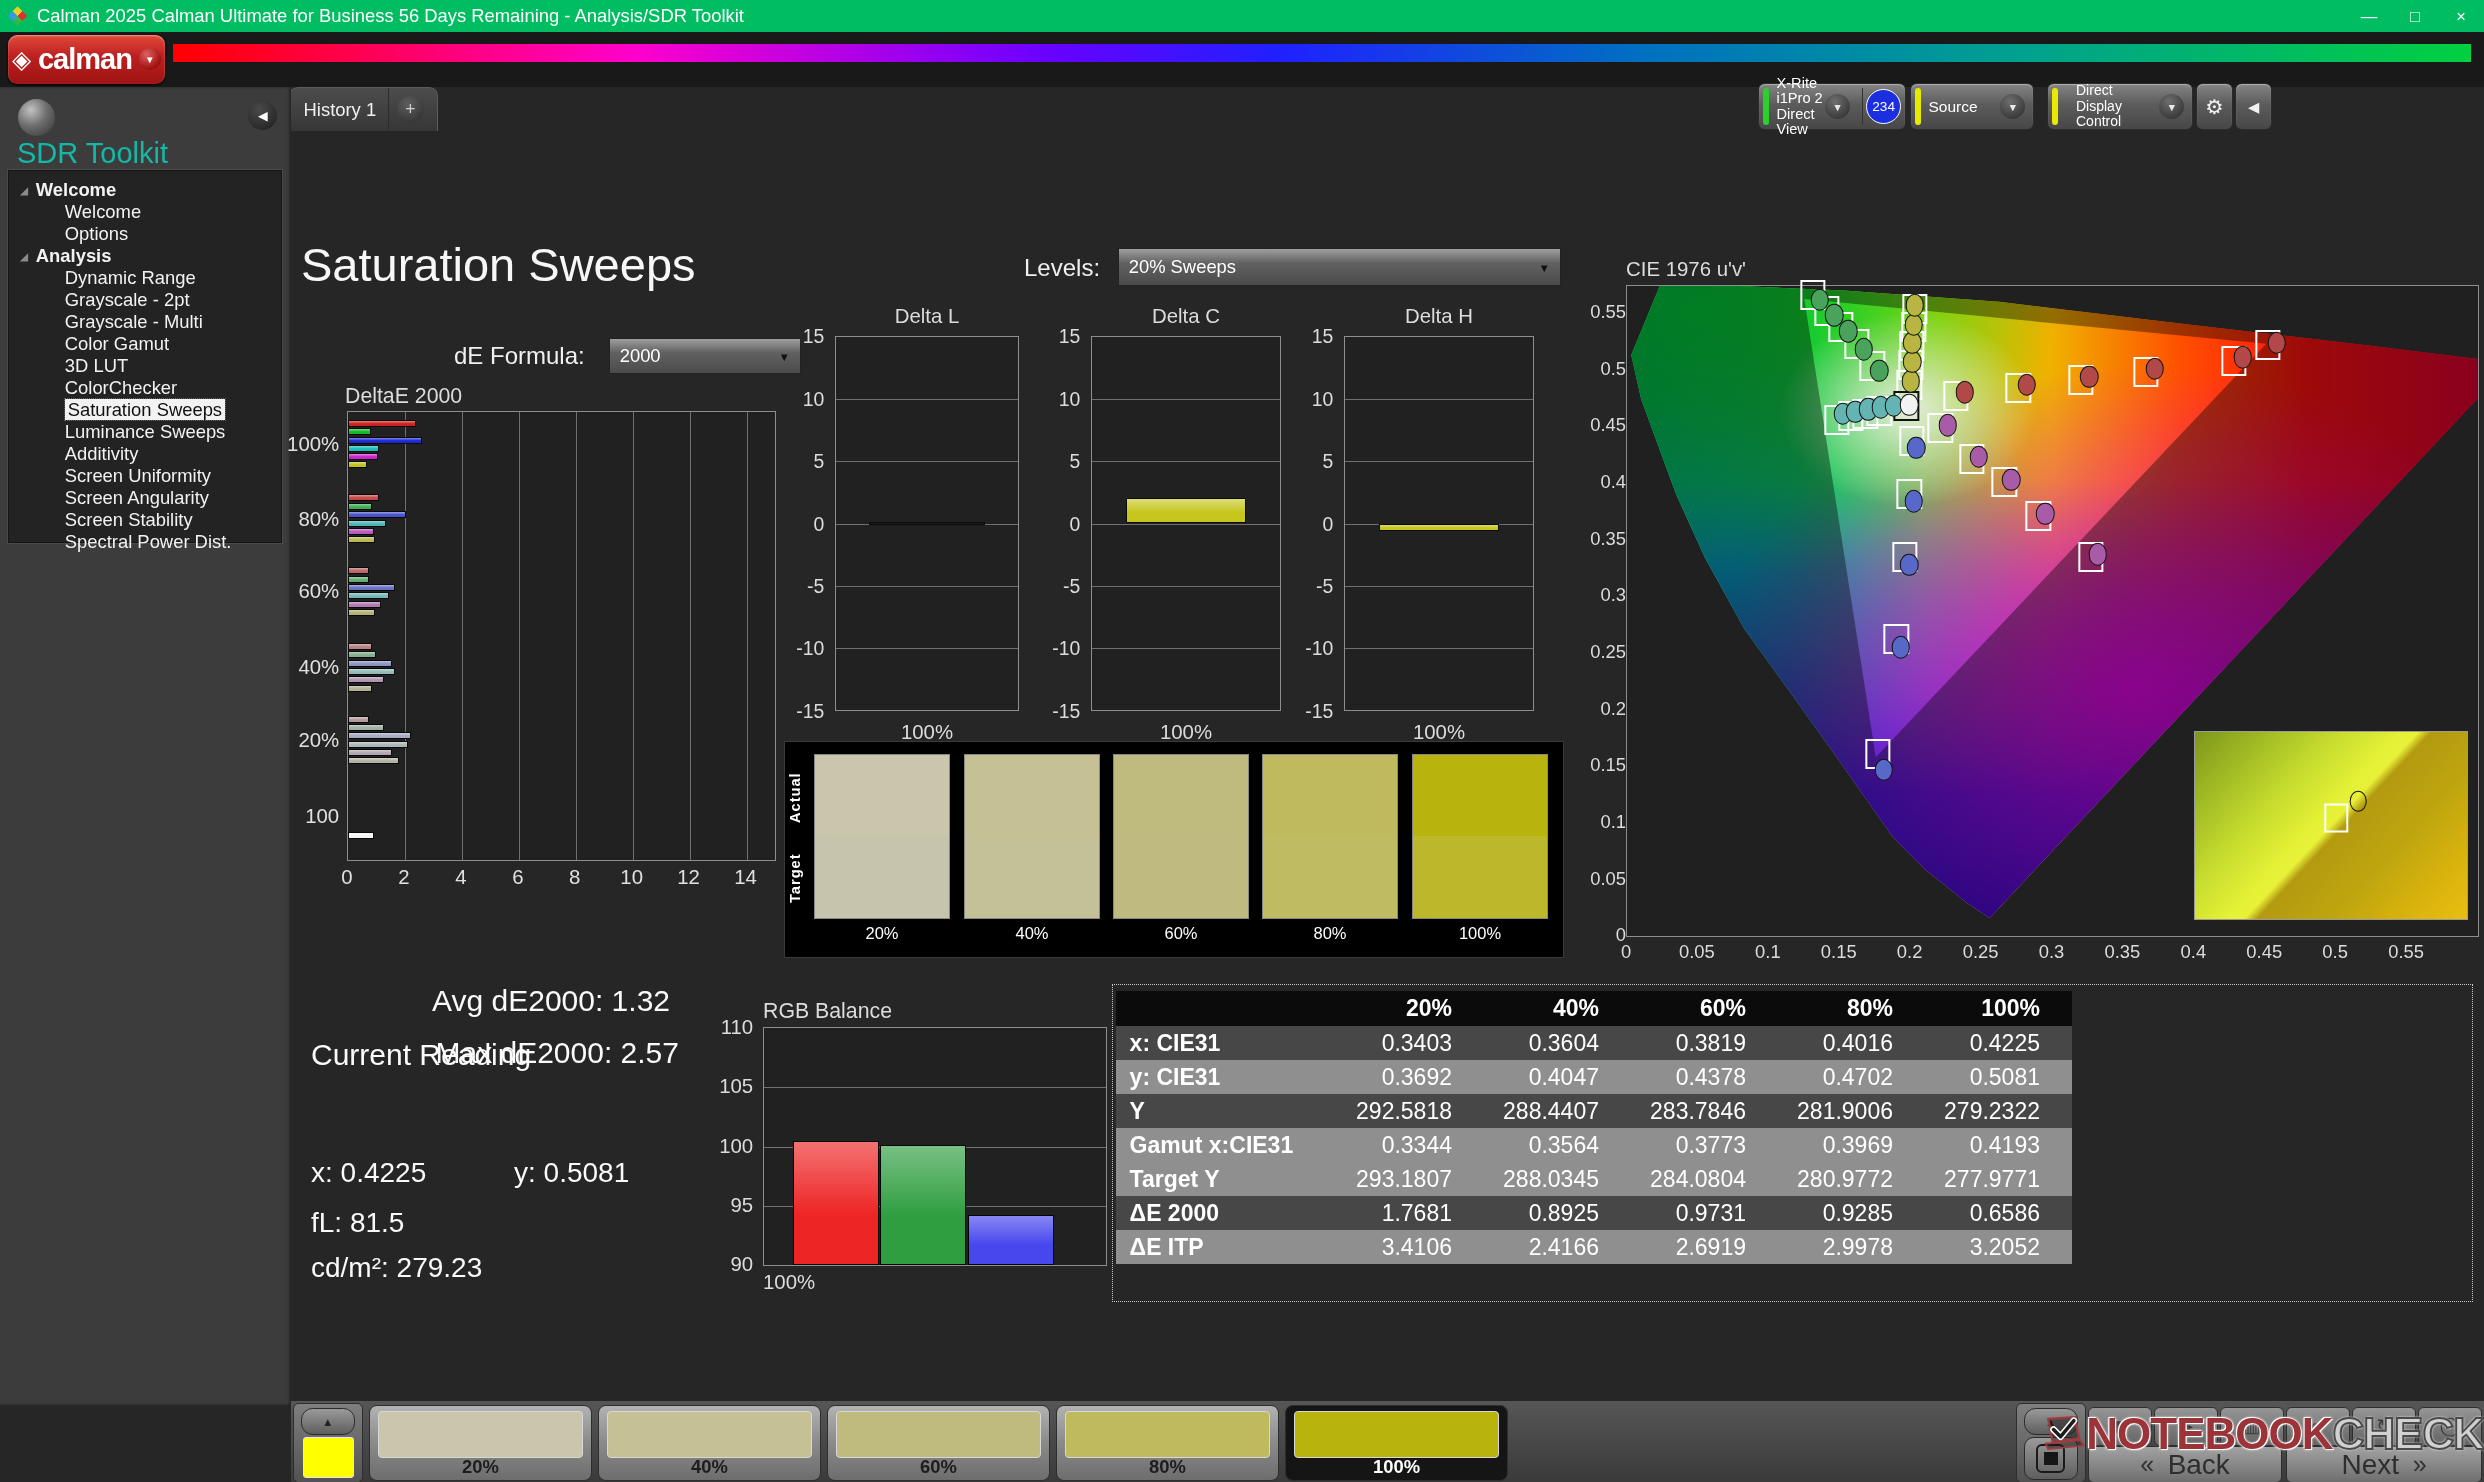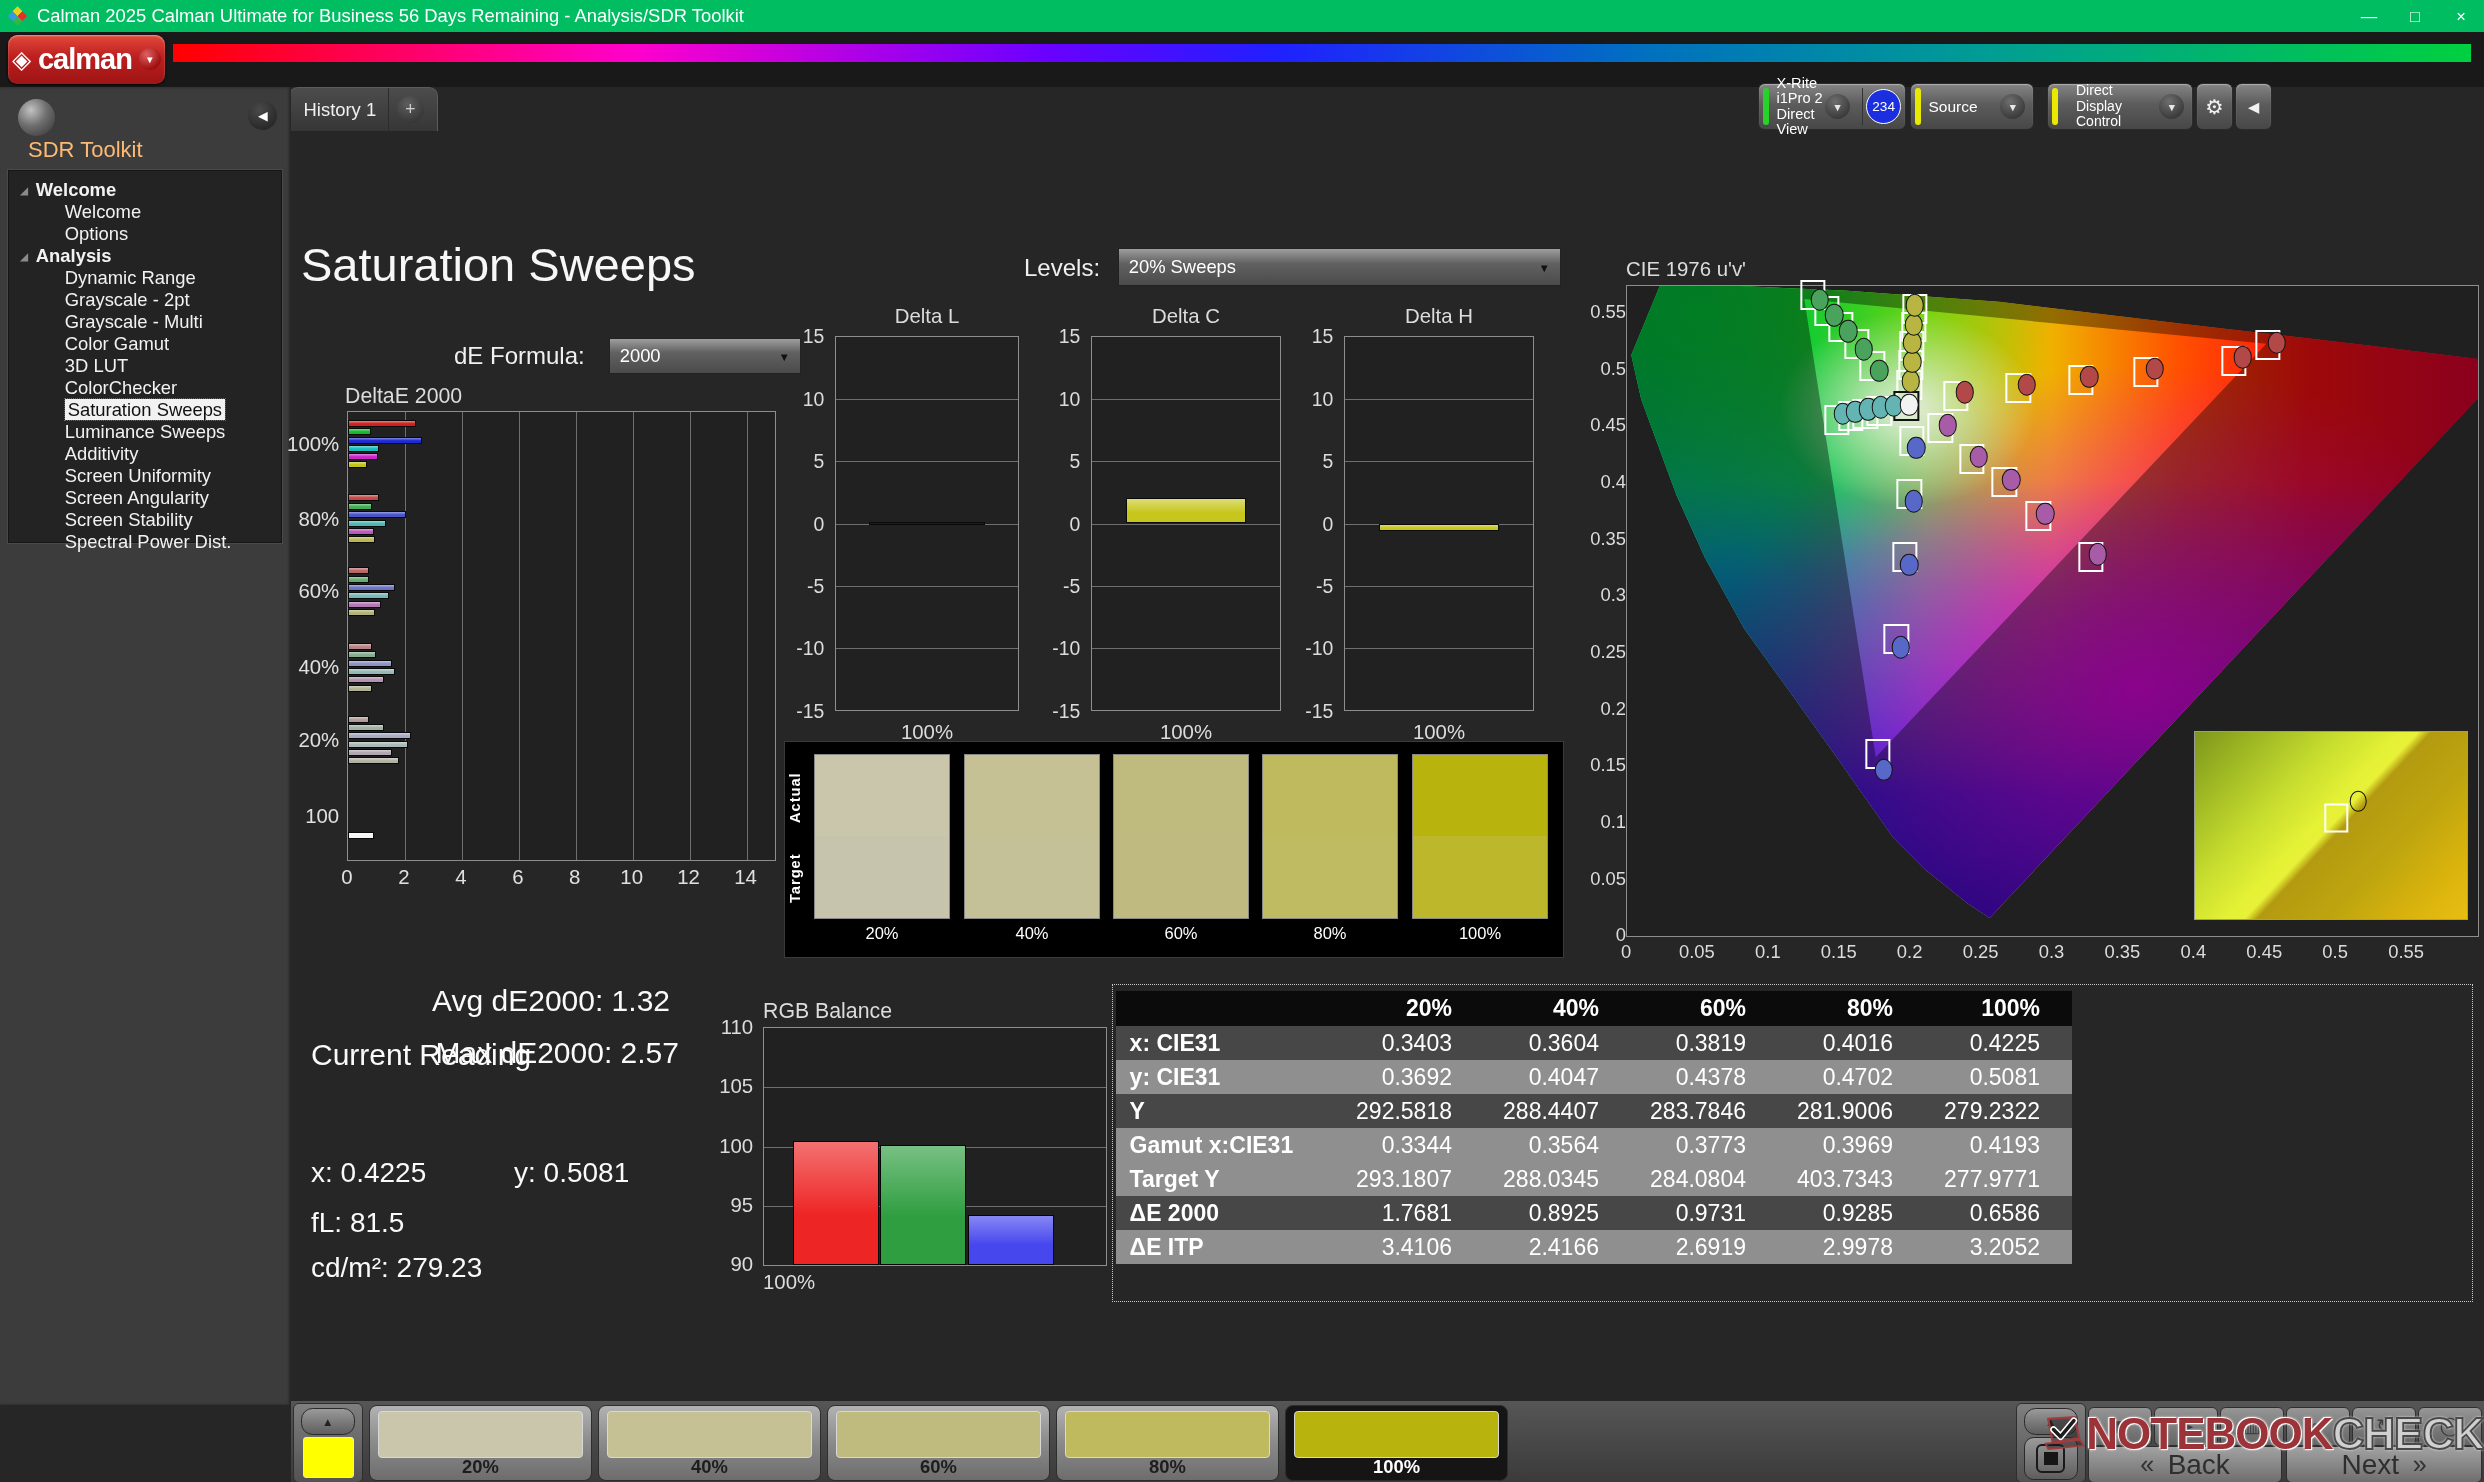--- a/index.html
+++ b/index.html
@@ -57,21 +57,21 @@
        display:flex;align-items:center;justify-content:center;color:#f2f2f2;font-size:20.4px;}
 
   
   .sidebar{position:absolute;left:0;top:87px;width:291px;height:1318px;background:#3c3c3c;
        box-shadow:inset -1.9px 0 2.9px rgba(0,0,0,.4);}
   .sphere{position:absolute;left:17.5px;top:11.6px;width:37px;height:37px;border-radius:50%;
        background:radial-gradient(circle at 35% 30%,#c2c2c2,#6e6e6e 45%,#474747 80%);}
   .collapse{position:absolute;right:13.6px;top:13.6px;width:29px;height:29px;border-radius:50%;
        background:radial-gradient(circle at 40% 30%,#4a4a4a,#262626 80%);
        display:flex;align-items:center;justify-content:center;color:#fff;font-size:12.6px;}
-  .sb-title{position:absolute;left:28px;top:50px;font-size:22px;color:#fdba74;}
+  .sb-title{position:absolute;left:17px;top:50px;font-size:29px;color:#14b8a6;}
   .tree{position:absolute;left:7.8px;top:83px;width:274px;height:373px;background:#232323;
        border:1.9px solid #161616;box-shadow:0 0 0 1px #4a4a4a;padding-top:7.8px;box-sizing:border-box;}
   .tree-sec{height:22px;line-height:22px;font-weight:bold;font-size:18.4px;color:#f2f2f2;padding-left:27px;position:relative;}
   .tree-sec .tri{position:absolute;left:11.6px;top:1px;color:#8a8a8a;font-size:9.7px;}
   .tree-item{height:22px;line-height:22px;font-size:18.4px;color:#f2f2f2;padding-left:56px;white-space:nowrap;}
   .tree-item.sel span{background:#f2f2f2;color:#111;outline:1px dotted #666;padding:0 2.9px;}
 
   
   .heading{position:absolute;left:301px;top:237px;font-size:47px;font-weight:300;color:#f7f7f7;letter-spacing:0;}
   .lev-label{position:absolute;left:1024px;top:254px;font-size:24px;color:#f0f0f0;}
@@ -649,21 +649,21 @@
         <div class="mt-cell">0.3564</div>
         <div class="mt-cell">0.3773</div>
         <div class="mt-cell">0.3969</div>
         <div class="mt-cell">0.4193</div>
       </div>
       <div class="mt-row light">
         <div class="mt-label">Target Y</div>
         <div class="mt-cell">293.1807</div>
         <div class="mt-cell">288.0345</div>
         <div class="mt-cell">284.0804</div>
-        <div class="mt-cell">403.7343</div>
+        <div class="mt-cell">280.9772</div>
         <div class="mt-cell">277.9771</div>
       </div>
       <div class="mt-row dark">
         <div class="mt-label">ΔE 2000</div>
         <div class="mt-cell">1.7681</div>
         <div class="mt-cell">0.8925</div>
         <div class="mt-cell">0.9731</div>
         <div class="mt-cell">0.9285</div>
         <div class="mt-cell">0.6586</div>
       </div>

